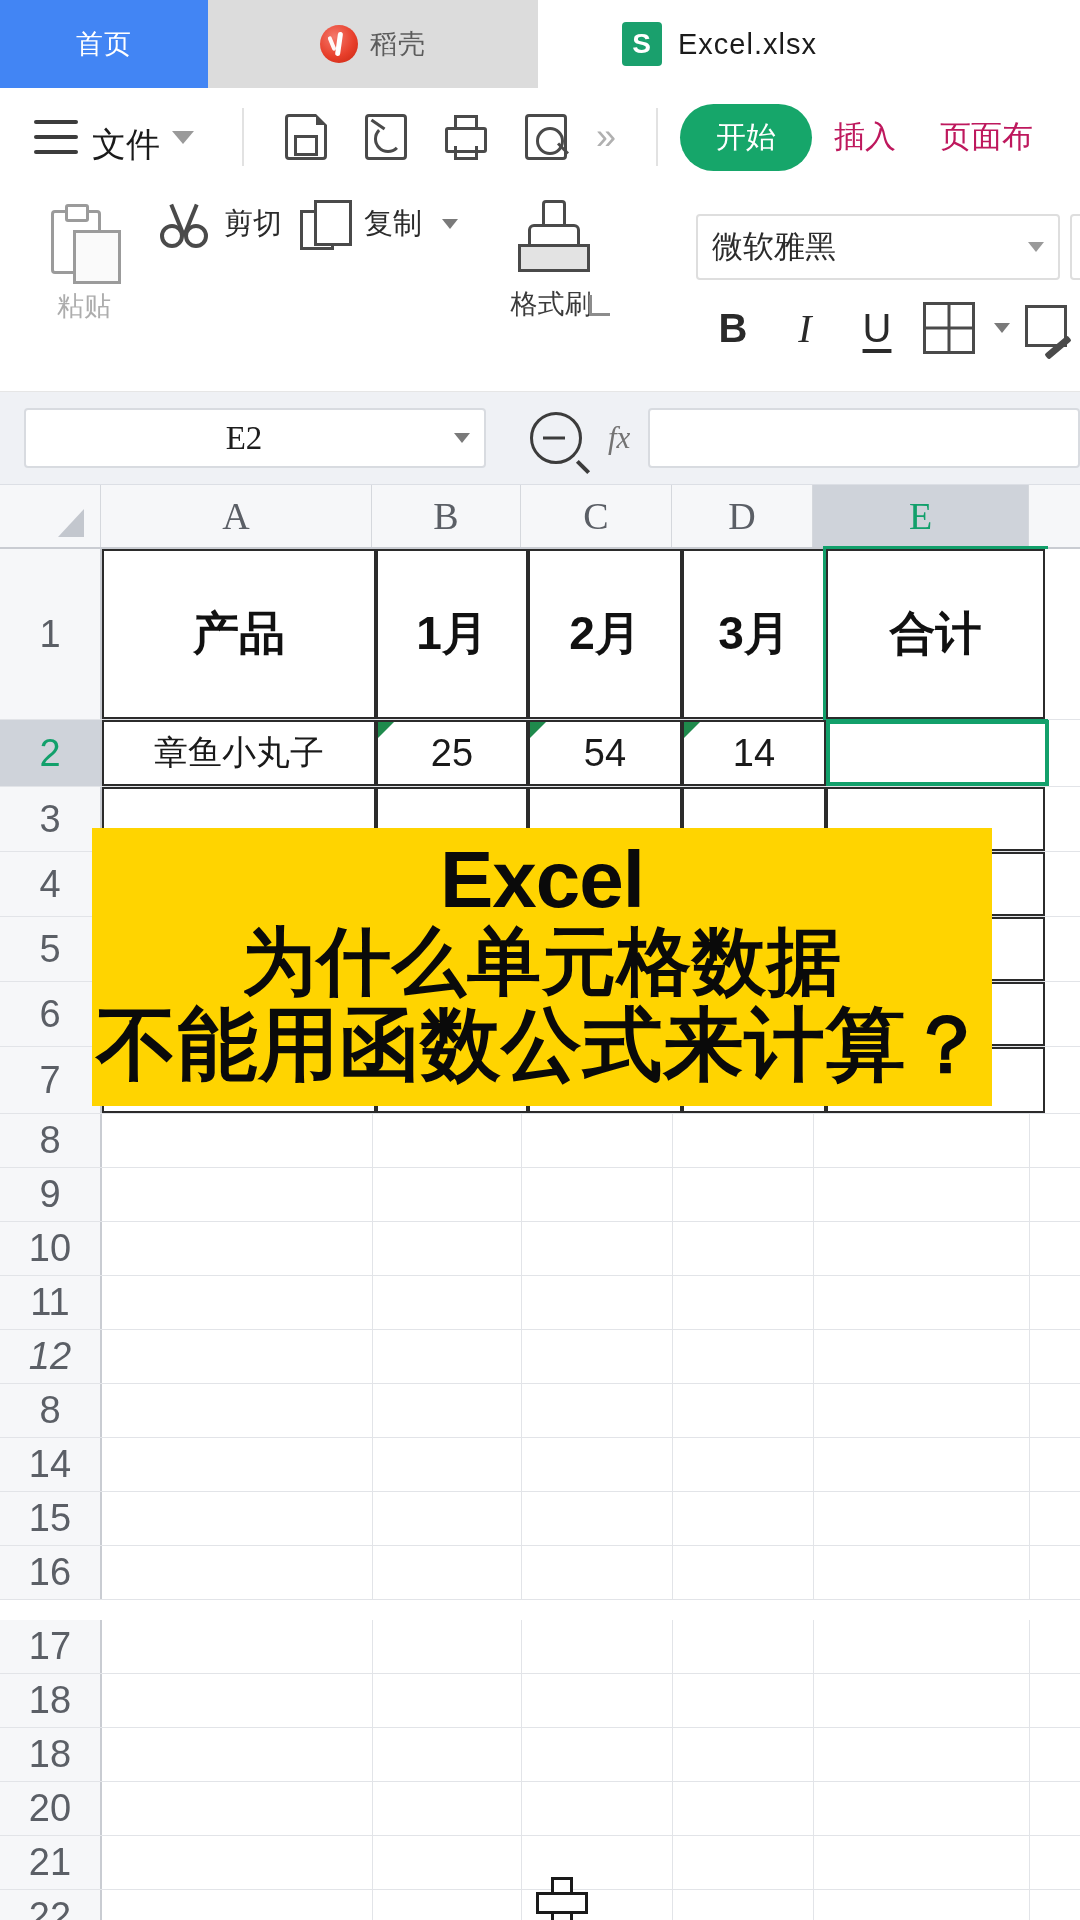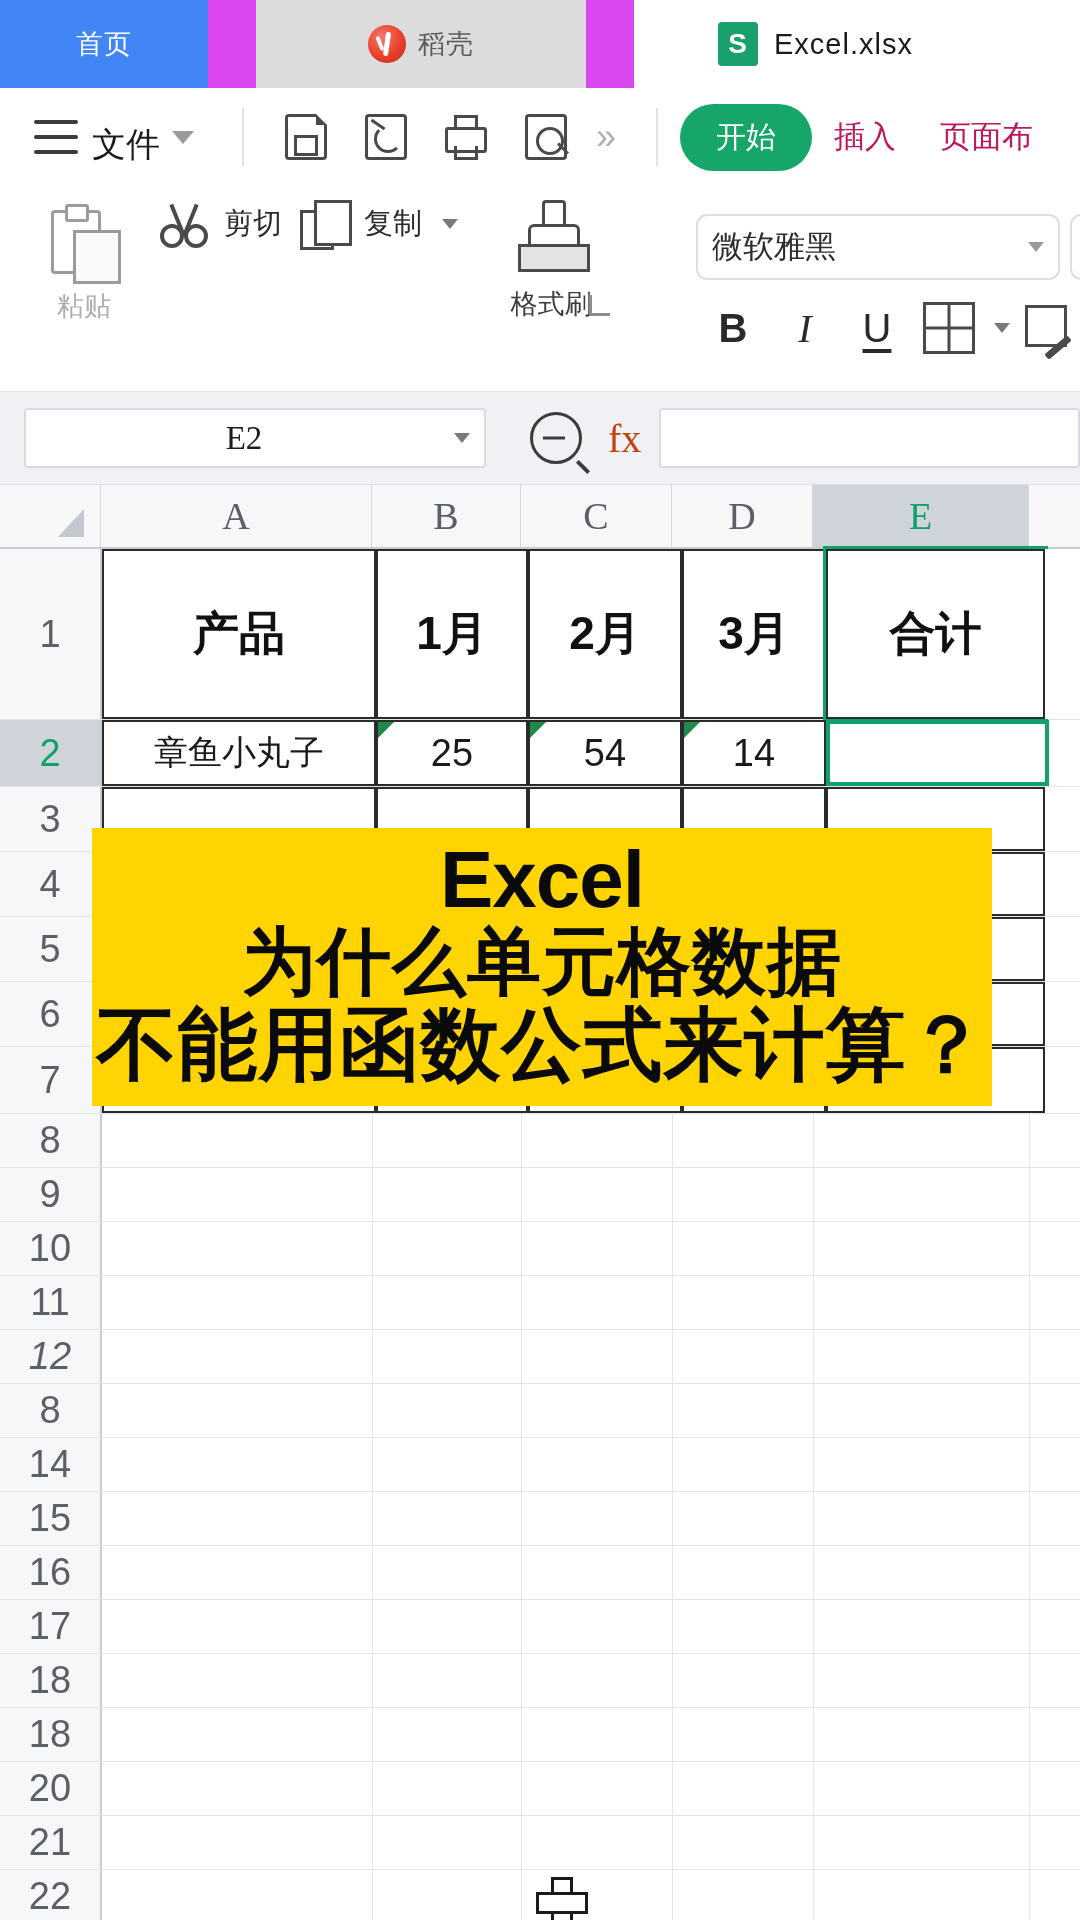--- a/index.html
+++ b/index.html
@@ -5,21 +5,21 @@
   html,body{margin:0;padding:0;}
   body{
     width:1080px;height:1920px;overflow:hidden;
     background:#ffffff;
     font-family:"Liberation Sans","DejaVu Sans",sans-serif;
     -webkit-font-smoothing:antialiased;
   }
   .app{position:relative;width:1080px;height:1920px;overflow:hidden;}
 
   
-  .tabstrip{position:relative;height:88px;background:#d946ef;display:flex;align-items:stretch;gap:48px;}
+  .tabstrip{position:relative;height:88px;background:#fde047;display:flex;align-items:stretch;}
   .tab{display:flex;align-items:center;justify-content:center;gap:12px;font-size:27px;letter-spacing:1px;}
   .tab-home{width:208px;background:#4285f4;color:#ffffff;}
   .tab-docer{width:330px;background:#dcdcdc;color:#5c5c5c;}
   .docer-logo{width:38px;height:38px;border-radius:50%;
     background:radial-gradient(circle at 38% 32%,#f4796c 0%,#e8402c 55%,#c8240f 100%);
     position:relative;flex:0 0 auto;}
   .docer-logo::after{content:"";position:absolute;left:50%;top:18%;width:5px;height:64%;
     background:#ffffff;transform:translateX(-50%) rotate(8deg);border-radius:3px;}
   .docer-logo::before{content:"";position:absolute;left:26%;top:30%;width:4px;height:40%;
     background:#ffffff;transform:rotate(-22deg);border-radius:3px;opacity:.95;}
@@ -82,21 +82,21 @@
   .fmt-col{width:150px;display:flex;flex-direction:column;align-items:center;padding-left:18px;}
   .ic-brush{width:70px;height:80px;position:relative;margin-top:2px;}
   .ic-brush .handle{position:absolute;left:26px;top:0;width:18px;height:26px;border:3px solid #4a4a4a;border-radius:4px 4px 0 0;}
   .ic-brush .neck{position:absolute;left:12px;top:24px;width:46px;height:20px;border:3px solid #4a4a4a;border-radius:6px;background:#fff;}
   .ic-brush .base{position:absolute;left:2px;top:44px;width:66px;height:22px;border:3px solid #4a4a4a;background:#e3e3e3;}
   .grp-corner{position:absolute;right:16px;bottom:8px;width:18px;height:18px;
     border-left:3px solid #8c8c8c;border-bottom:3px solid #8c8c8c;}
 
   .grp.font{padding-left:26px;flex-direction:column;align-items:flex-start;}
   .fontrow{display:flex;align-items:center;margin-top:16px;}
-  .fbox{height:62px;border:2px solid #dedede;border-radius:11px;display:flex;align-items:center;
+  .fbox{height:62px;border:2px solid #dedede;border-radius:4px;display:flex;align-items:center;
     background:#ffffff;}
   .fbox.name{width:332px;padding:0 14px;}
   .fbox.size{width:200px;padding:0 14px;margin-left:10px;}
   .fbox span.txt{flex:1;font-size:31px;color:#2c2c2c;white-space:nowrap;overflow:hidden;}
   .fbox .caretdn{border-top-color:#9a9a9a;}
   .fmtrow{display:flex;align-items:center;gap:6px;margin-top:18px;padding-left:4px;}
   .fbtn{width:66px;height:60px;display:flex;align-items:center;justify-content:center;
     font-size:40px;color:#2a2a2a;position:relative;}
   .fbtn.b{font-weight:bold;}
   .fbtn.i{font-style:italic;font-family:"Liberation Serif",serif;}
@@ -115,21 +115,21 @@
   
   .formula{position:relative;height:92px;background:#eff1f5;display:flex;align-items:center;padding:0 0 0 24px;
     border-bottom:1px solid #dcdfe5;}
   .namebox{width:430px;height:56px;background:#ffffff;border:2px solid #d8dbe0;border-radius:4px;
     display:flex;align-items:center;padding:0 14px;}
   .namebox .nb-txt{flex:1;text-align:center;font-size:33px;color:#1d1d1d;font-family:"Liberation Serif",serif;}
   .fx-zone{display:flex;align-items:center;gap:26px;margin-left:44px;}
   .ic-zoomout{width:46px;height:46px;border:3px solid #3c3c3c;border-radius:50%;position:relative;}
   .ic-zoomout::before{content:"";position:absolute;left:10px;top:50%;width:22px;height:3px;background:#3c3c3c;transform:translateY(-50%);}
   .ic-zoomout::after{content:"";position:absolute;right:-12px;bottom:-8px;width:16px;height:4px;background:#3c3c3c;transform:rotate(45deg);}
-  .fx{font-size:40px;font-family:"Liberation Serif",serif;color:#c2410c;}
+  .fx{font-size:31px;font-style:italic;font-family:"Liberation Serif",serif;color:#737373;}
   .fbar-input{flex:1;height:56px;background:#ffffff;border:2px solid #d8dbe0;border-radius:4px;margin-left:18px;margin-right:0;}
 
   
   .sheet-wrap{position:relative;background:#ffffff;height:1437px;overflow:hidden;}
   .colhdr{display:flex;height:62px;background:#f6f7f9;border-bottom:2px solid #c9ccd2;}
   .corner-cell{width:100px;position:relative;border-right:1px solid #d5d8dd;background:#f6f7f9;flex:0 0 auto;}
   .corner-cell .tri{position:absolute;right:16px;bottom:10px;width:0;height:0;
     border-left:26px solid transparent;border-bottom:28px solid #c3c7ce;}
   .ch{flex:0 0 auto;display:flex;align-items:center;justify-content:center;font-size:38px;color:#5b5f66;
     font-family:"Liberation Serif",serif;border-right:1px solid #d5d8dd;background:#f6f7f9;}
@@ -473,21 +473,21 @@
         </div>
       <div class="row" style="height:53px;">
           <div class="rh">16</div>
           <div class="cell" style="width:270px;"></div>
           <div class="cell" style="width:148px;"></div>
           <div class="cell" style="width:150px;"></div>
           <div class="cell" style="width:140px;"></div>
           <div class="cell" style="width:215px;"></div>
           <div class="cell" style="flex:1;border-right:none;"></div>
         </div>
-      <div class="row" style="height:53px;">
+      <div class="row" style="height:53px;margin-top:20px;">
           <div class="rh">17</div>
           <div class="cell" style="width:270px;"></div>
           <div class="cell" style="width:148px;"></div>
           <div class="cell" style="width:150px;"></div>
           <div class="cell" style="width:140px;"></div>
           <div class="cell" style="width:215px;"></div>
           <div class="cell" style="flex:1;border-right:none;"></div>
         </div>
       <div class="row" style="height:53px;">
           <div class="rh">18</div>

